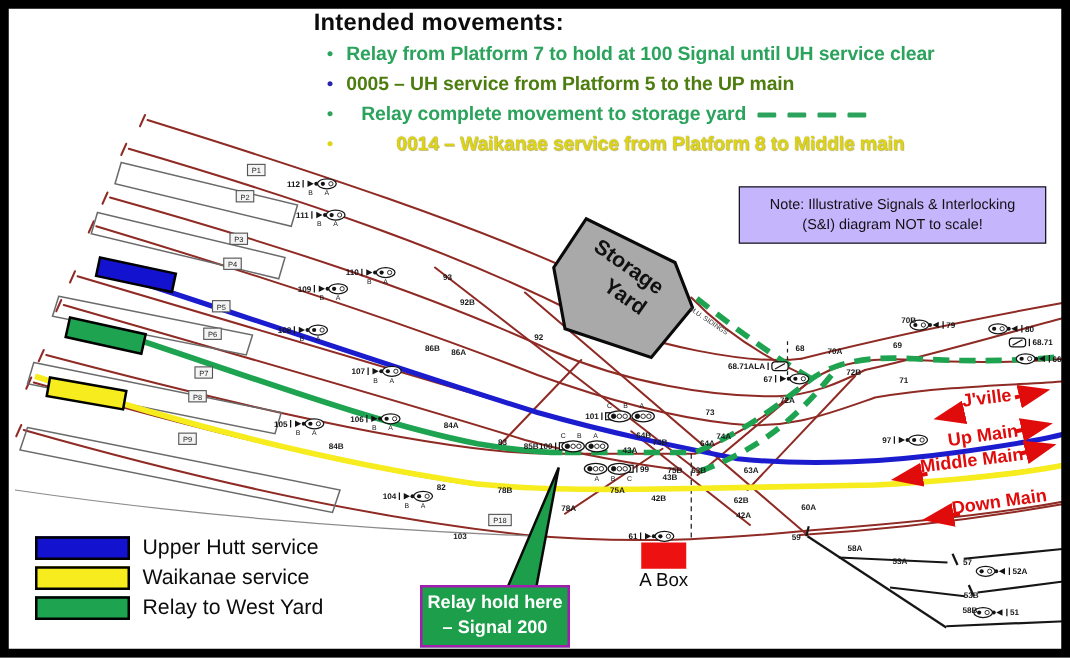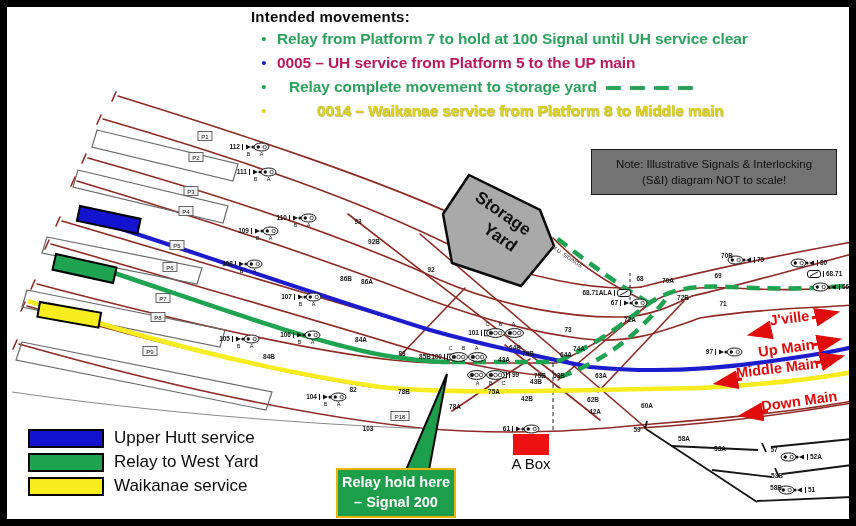--- a/index.html
+++ b/index.html
@@ -2,37 +2,37 @@
 <html><head>
 <meta charset="utf-8">
 <style>
   html,body{margin:0;padding:0;background:#000;}
   .page{position:relative;width:856px;height:526px;background:#fff;overflow:hidden;
         font-family:"Liberation Sans",sans-serif;}
   .frame{position:absolute;inset:0;border:7px solid #000;pointer-events:none;z-index:60;}
   svg.diagram{position:absolute;left:0;top:0;z-index:1;}
   
   .header{position:absolute;left:251px;top:8px;width:600px;z-index:10;}
-  .hdr-title{font-size:15px;font-weight:600;color:#0c0c0c;margin:0 0 5px 0;letter-spacing:.2px;}
+  .hdr-title{font-size:19px;font-weight:600;color:#0c0c0c;margin:0 0 5px 0;letter-spacing:.2px;}
   .bullet-row{display:flex;align-items:baseline;margin:0 0 6px 0;}
   .bullet-dot{width:26px;text-align:center;font-size:15px;flex:0 0 26px;}
   .bullet-text{font-size:15.5px;font-weight:600;letter-spacing:-0.1px;white-space:nowrap;}
   .outlined{text-shadow:0 0 1px #9a9455, .6px .6px 0 #cfc98f;margin-left:40px;}
   .dash{display:inline-block;width:15px;height:4.5px;margin-left:9px;border-radius:1px;vertical-align:middle;}
   
   .notebox{position:absolute;left:591px;top:149px;width:236px;border:1.5px solid #1a1a1a;
-           background:#737373;padding:6px 4px;text-align:center;font-size:11.5px;color:#111;
+           background:#c4b5fd;padding:6px 4px;text-align:center;font-size:11.5px;color:#111;
            line-height:1.4;z-index:10;}
   
   .legend{position:absolute;left:28px;top:426px;z-index:10;}
   .lg-row{display:flex;align-items:center;height:24px;}
   .lg-swatch{width:72px;height:15px;border:2.5px solid #000;margin-right:10px;flex:0 0 72px;}
   .lg-label{font-size:17px;color:#0c0c0c;font-weight:500;white-space:nowrap;}
   
-  .callout{position:absolute;left:336px;top:468px;width:116px;height:46px;border:2px solid #eab308;
+  .callout{position:absolute;left:336px;top:468px;width:116px;height:46px;border:2px solid #a21caf;
            color:#fff;font-size:14.5px;font-weight:bold;text-align:center;z-index:10;
            display:flex;flex-direction:column;justify-content:center;line-height:1.35;}
 </style>
 </head>
 <body>
 
 <div class="page">
 
   <svg class="diagram" width="856" height="526" viewBox="0 0 856 526">
     <defs>
@@ -453,21 +453,21 @@
   </svg>
 
   <div class="header">
     <div class="hdr-title">Intended movements:</div>
     <div class="bullet-row">
       <span class="bullet-dot" style="color: rgb(43, 163, 92);">•</span>
       <span class="bullet-text" style="color: rgb(43, 163, 92); text-align: right;">Relay from Platform 7 to hold at 100 Signal until UH service clear</span>
     </div>
     <div class="bullet-row">
       <span class="bullet-dot" style="color: rgb(36, 36, 173);">•</span>
-      <span class="bullet-text" style="color: #be185d;">0005 – UH service from Platform 5 to the UP main</span>
+      <span class="bullet-text" style="color: #4d7c0f;">0005 – UH service from Platform 5 to the UP main</span>
     </div>
     <div class="bullet-row">
       <span class="bullet-dot" style="color: rgb(43, 163, 92);">•</span>
       <span class="bullet-text" style="color: rgb(43, 163, 92); margin-left: 12px;">Relay complete movement to storage yard</span>
       <span class="dash-group"><span class="dash" style="background: rgb(43, 163, 92);"></span><span class="dash" style="background: rgb(43, 163, 92);"></span><span class="dash" style="background: rgb(43, 163, 92);"></span><span class="dash" style="background: rgb(43, 163, 92);"></span></span>
     </div>
     <div class="bullet-row">
       <span class="bullet-dot" style="color: rgb(221, 212, 20);">•</span>
       <span class="bullet-text outlined" style="color: rgb(221, 212, 20);">0014 – Waikanae service from Platform 8 to Middle main</span>
     </div>
@@ -477,26 +477,26 @@
     <div>Note: Illustrative Signals &amp; Interlocking</div>
     <div>(S&amp;I) diagram NOT to scale!</div>
   </div>
 
   <div class="legend">
     <div class="lg-row">
       <span class="lg-swatch" style="background: rgb(19, 19, 207);"></span>
       <span class="lg-label">Upper Hutt service</span>
     </div>
     <div class="lg-row">
+      <span class="lg-swatch" style="background: rgb(246, 236, 30);"></span>
+      <span class="lg-label">Waikanae service</span>
+    </div>
+    <div class="lg-row">
       <span class="lg-swatch" style="background: rgb(30, 163, 81);"></span>
       <span class="lg-label">Relay to West Yard</span>
-    </div>
-    <div class="lg-row">
-      <span class="lg-swatch" style="background: rgb(246, 236, 30);"></span>
-      <span class="lg-label">Waikanae service</span>
     </div>
   </div>
 
   <div class="callout" id="callout-box" style="background: rgb(29, 158, 74);">
     <div>Relay hold here</div>
     <div>– Signal 200</div>
   </div>
 
   <div class="frame"></div>
 </div>

